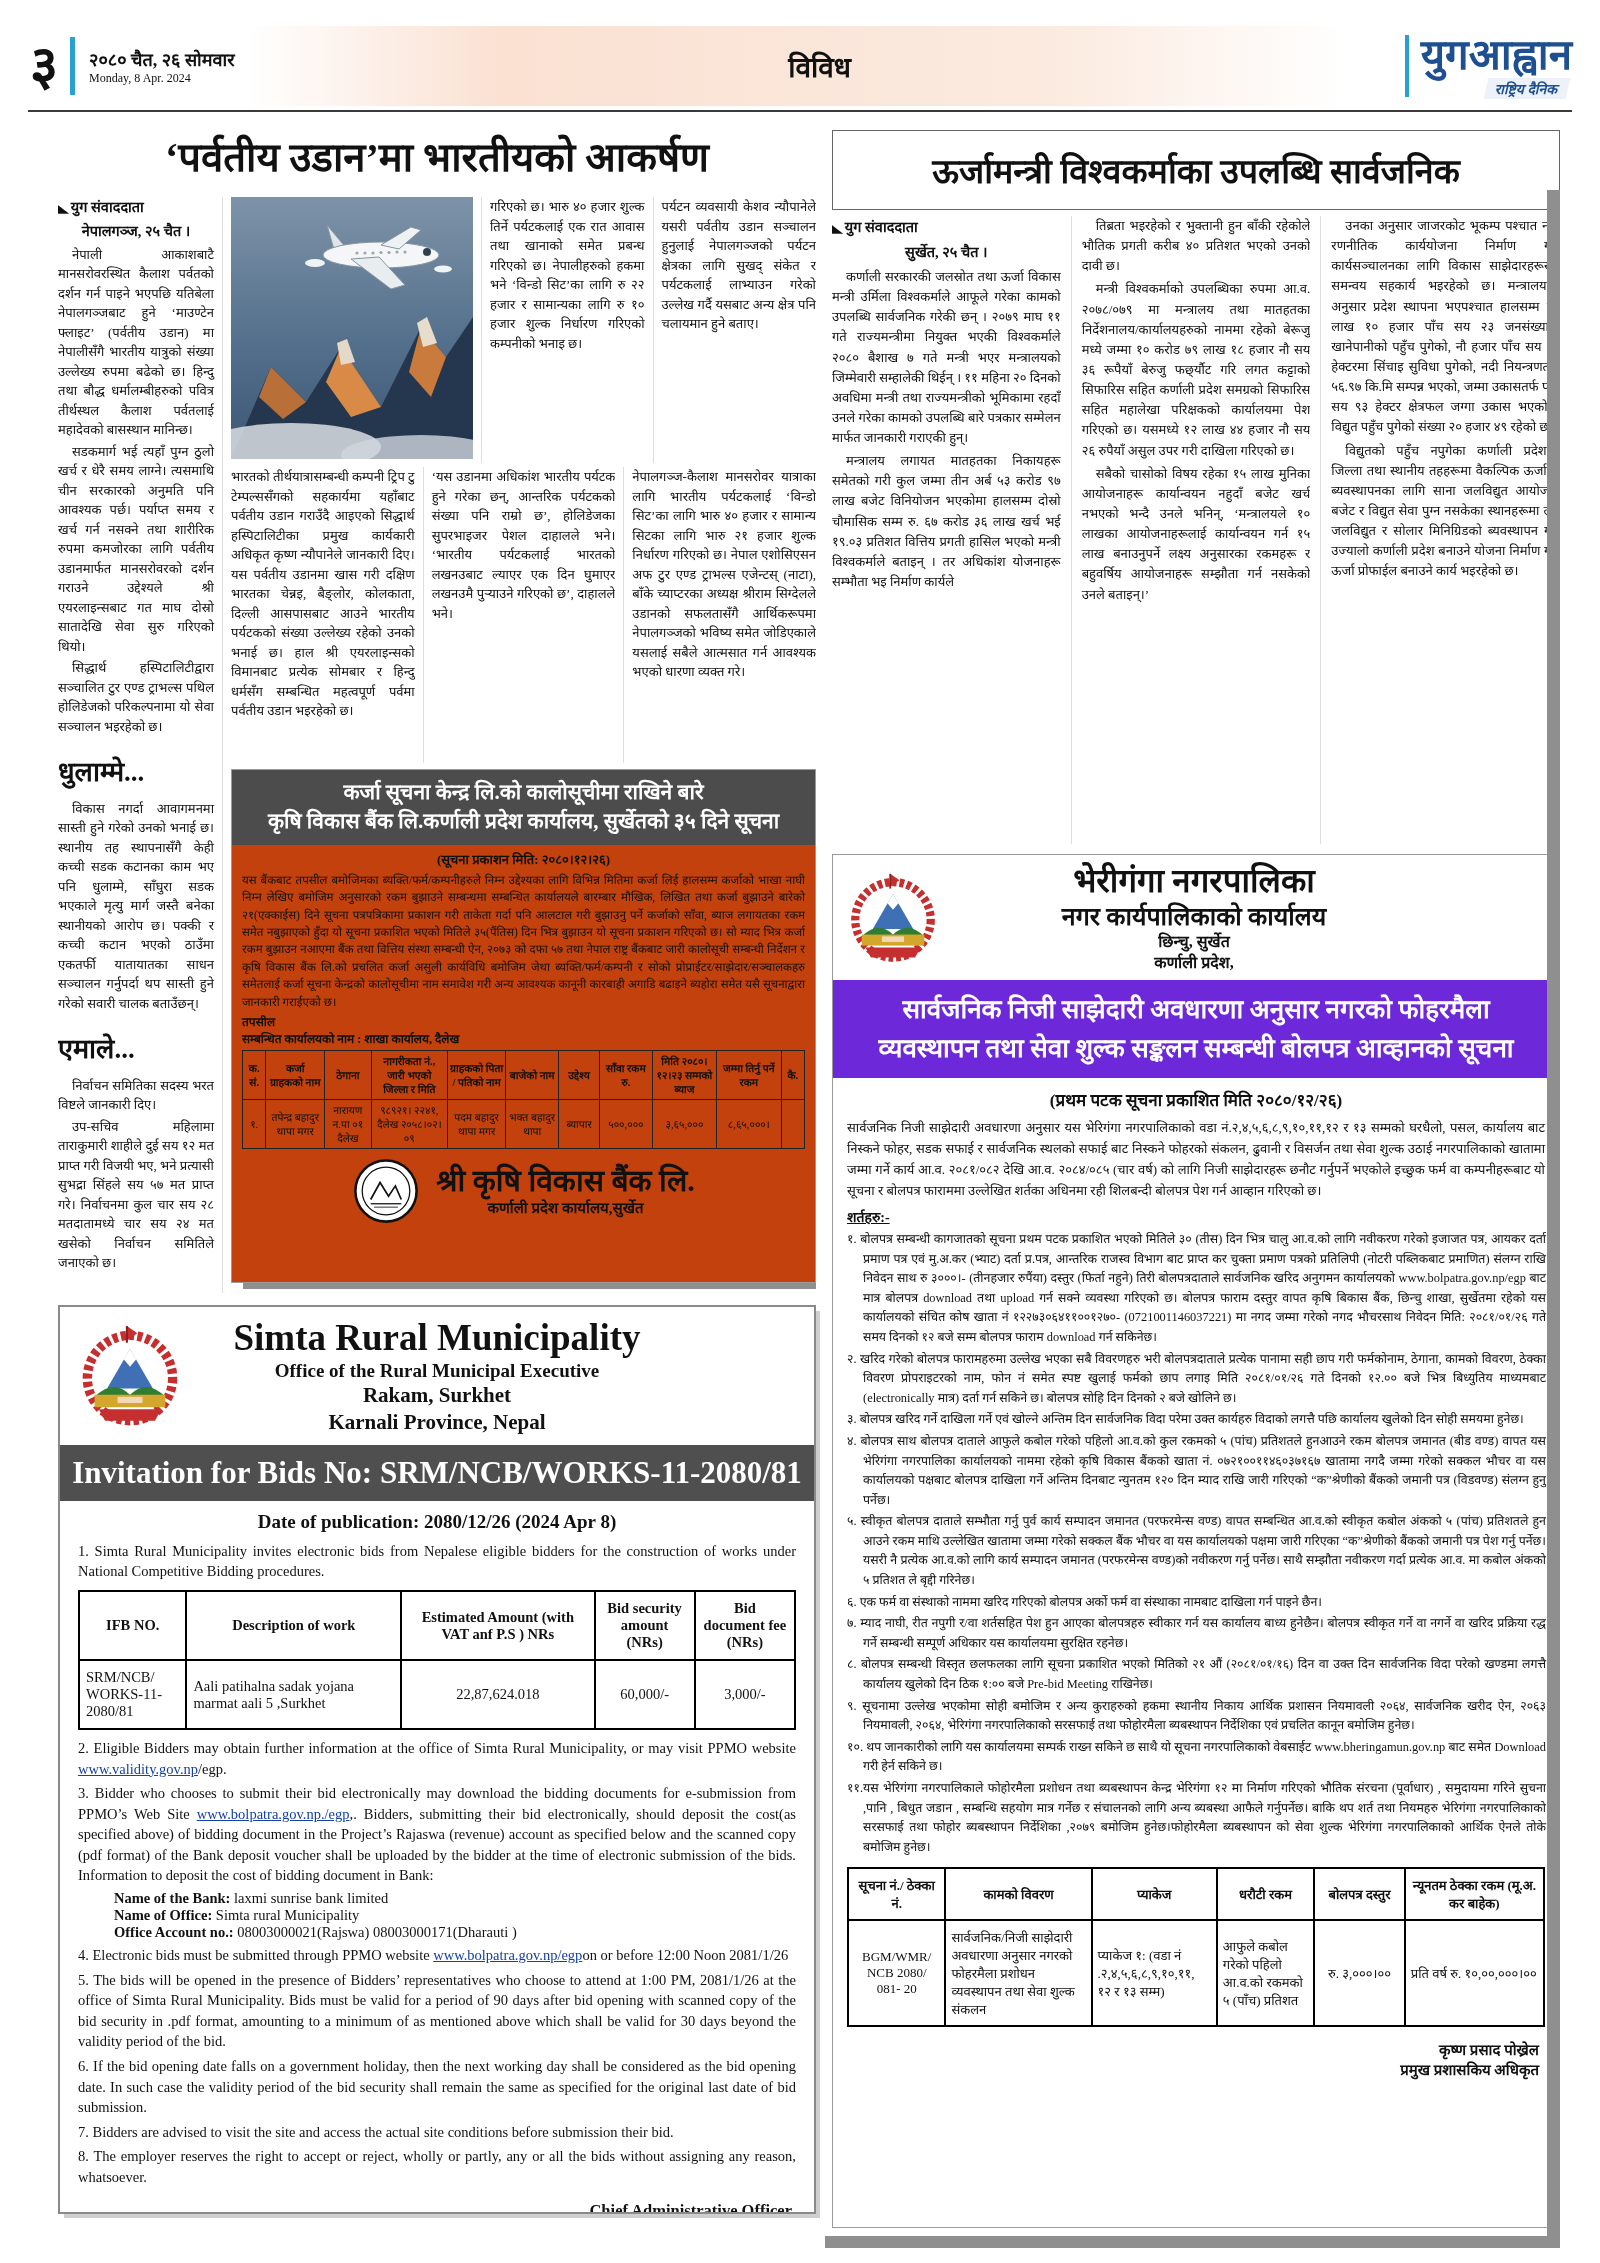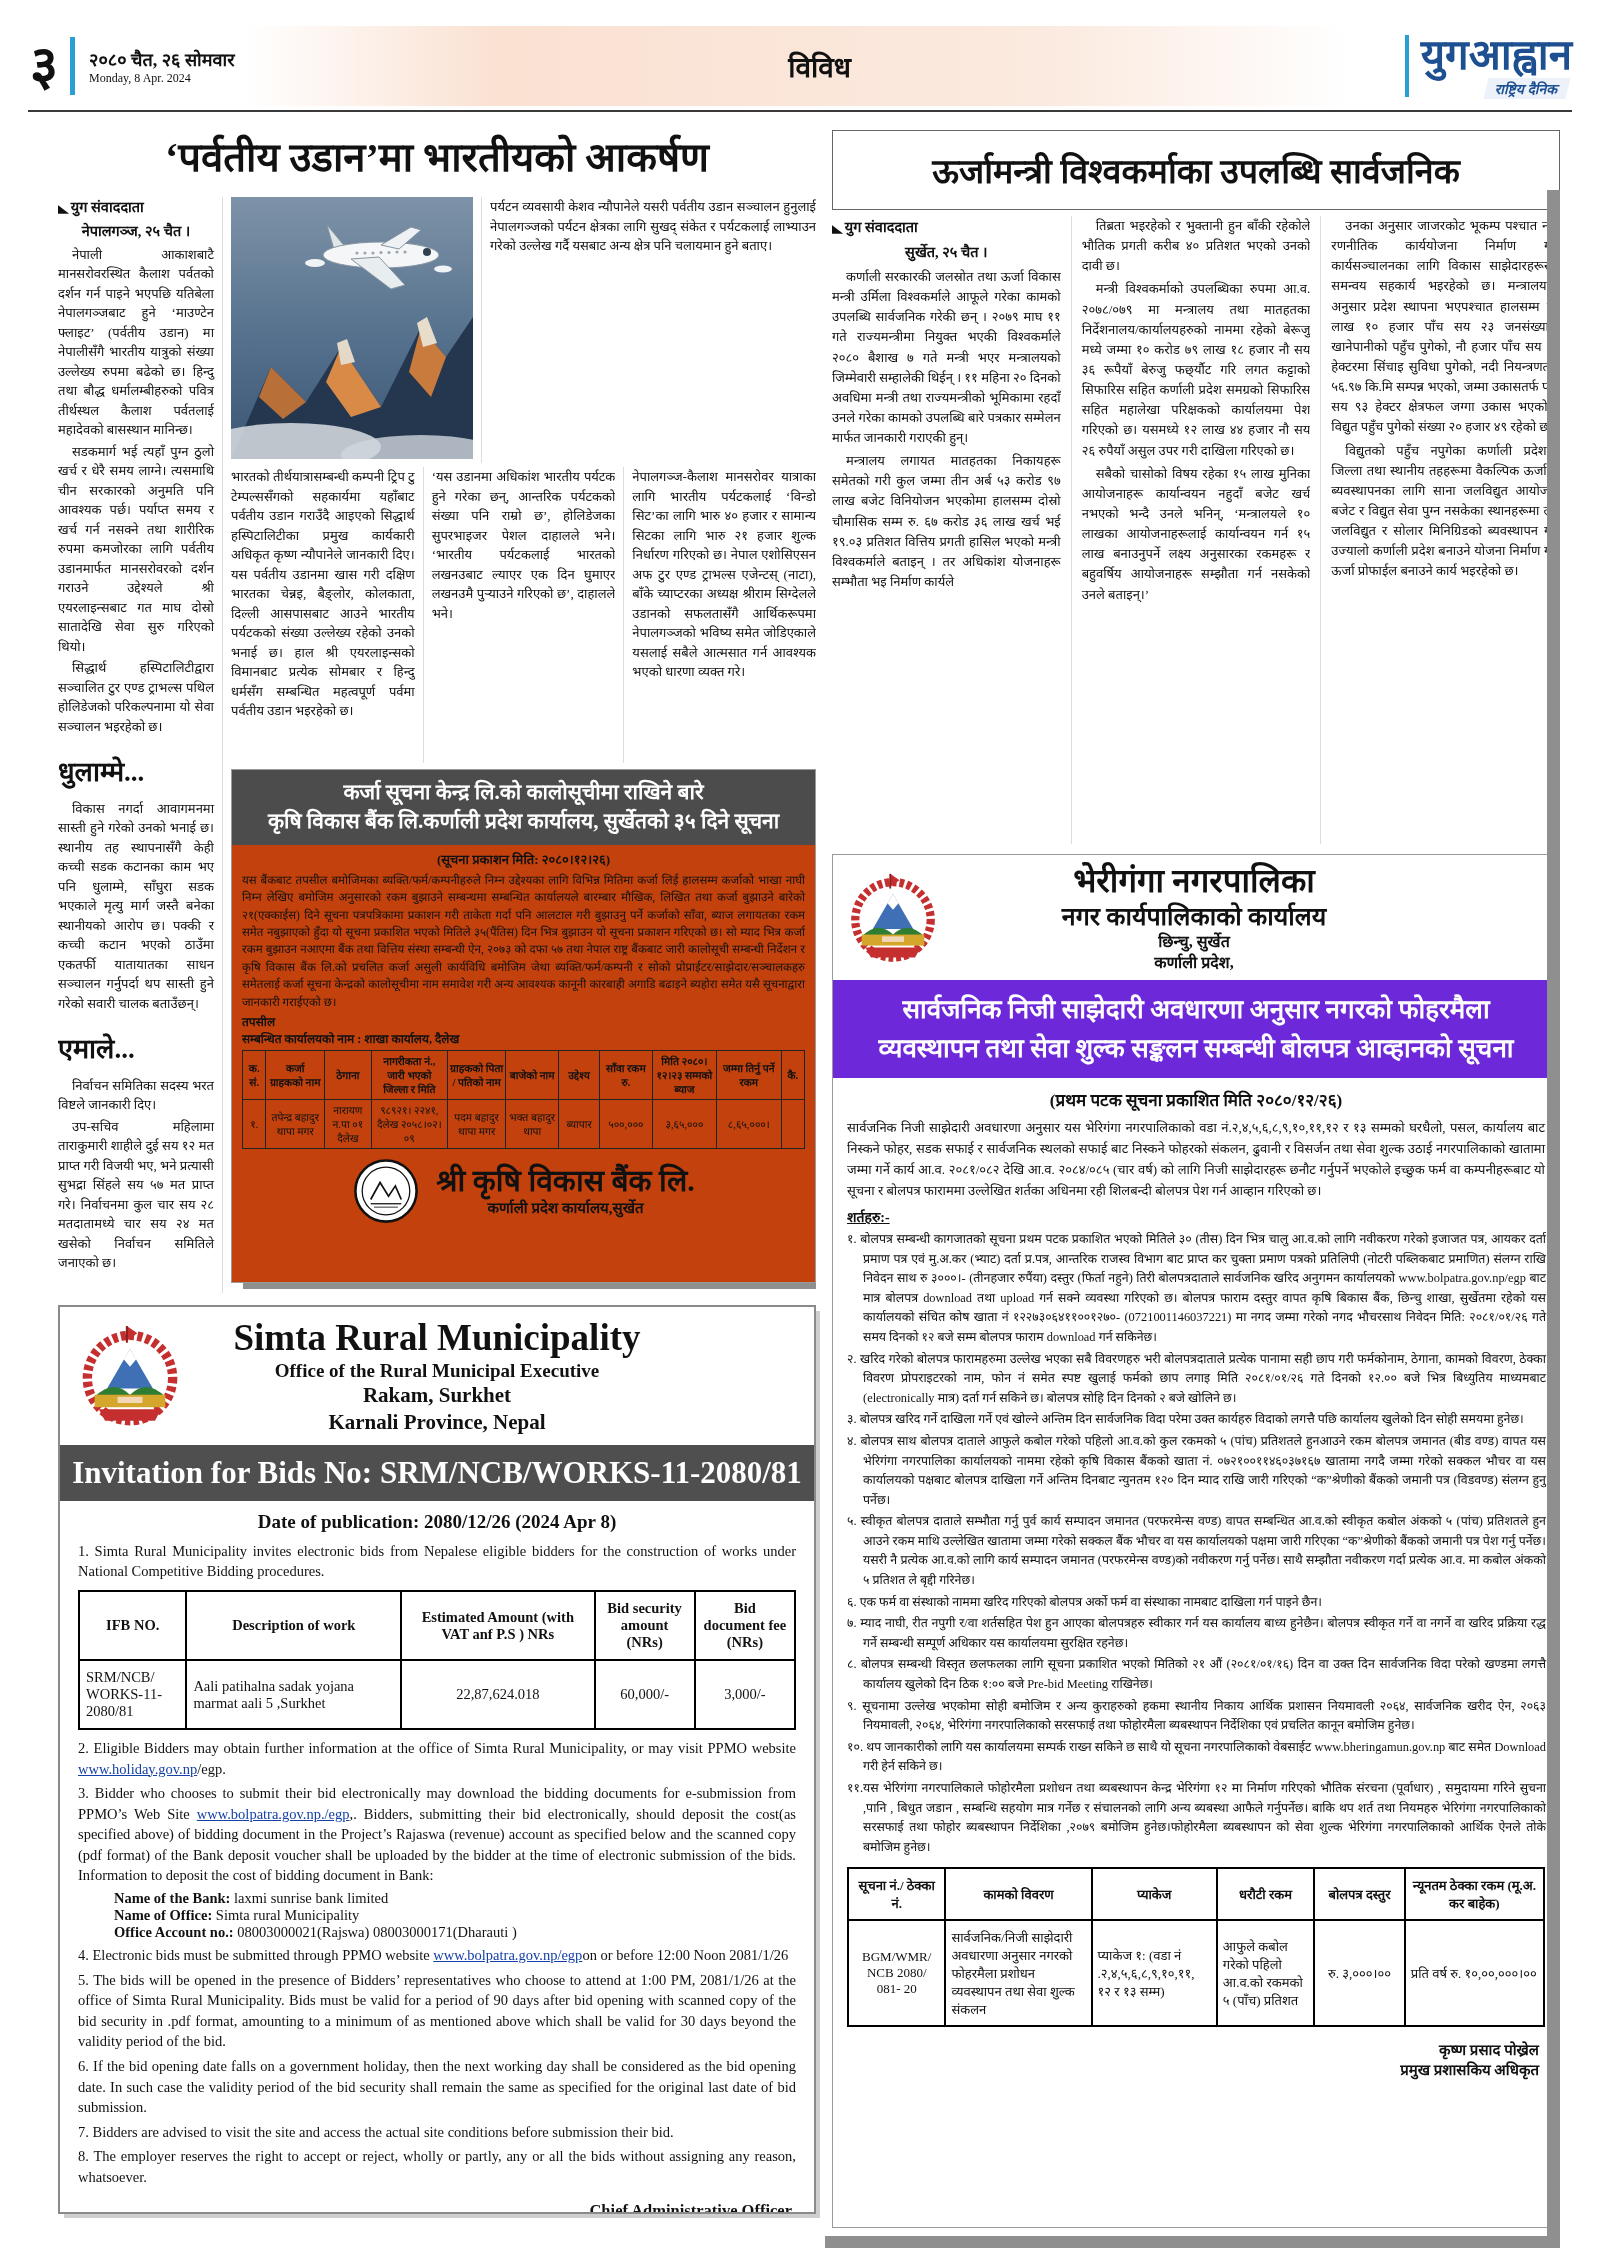--- a/index.html
+++ b/index.html
@@ -179,20 +179,21 @@
                       <circle cx="150" cy="55.5" r="1.6"></circle>
                       <circle cx="158" cy="55.5" r="1.6"></circle>
                       <circle cx="166" cy="55" r="1.6"></circle>
                       <circle cx="174" cy="55" r="1.6"></circle>
                     </g>
                   <ellipse cx="84" cy="66" rx="10" ry="4" fill="#ffffff" opacity="0.9"></ellipse>
                   <ellipse cx="212" cy="72" rx="9" ry="3.5" fill="#ffffff" opacity="0.9"></ellipse>
                 </g>
               </svg>
             </div>
+            <div class="scol">गरिएको छ। भारु ४० हजार शुल्क तिर्ने पर्यटकलाई एक रात आवास तथा खानाको समेत प्रबन्ध गरिएको छ। नेपालीहरुको हकमा भने ‘विन्डो सिट’का लागि रु २२ हजार र सामान्यका लागि रु १० हजार शुल्क निर्धारण गरिएको कम्पनीको भनाइ छ।</div>
             <div class="scol">पर्यटन व्यवसायी केशव न्यौपानेले यसरी पर्वतीय उडान सञ्चालन हुनुलाई नेपालगञ्जको पर्यटन क्षेत्रका लागि सुखद् संकेत र पर्यटकलाई लाभ्याउन गरेको उल्लेख गर्दै यसबाट अन्य क्षेत्र पनि चलायमान हुने बताए।</div>
           </div>
           <div class="row2">
             <div class="c">भारतको तीर्थयात्रासम्बन्धी कम्पनी ट्रिप टु टेम्पल्ससँगको सहकार्यमा यहाँबाट पर्वतीय उडान गराउँदै आइएको सिद्धार्थ हस्पिटालिटीका प्रमुख कार्यकारी अधिकृत कृष्ण न्यौपानेले जानकारी दिए। यस पर्वतीय उडानमा खास गरी दक्षिण भारतका चेन्नइ, बैङ्लोर, कोलकाता, दिल्ली आसपासबाट आउने भारतीय पर्यटकको संख्या उल्लेख्य रहेको उनको भनाई छ। हाल श्री एयरलाइन्सको विमानबाट प्रत्येक सोमबार र हिन्दु धर्मसँग सम्बन्धित महत्वपूर्ण पर्वमा पर्वतीय उडान भइरहेको छ।</div>
             <div class="c">‘यस उडानमा अधिकांश भारतीय पर्यटक हुने गरेका छन्, आन्तरिक पर्यटकको संख्या पनि राम्रो छ’, होलिडेजका सुपरभाइजर पेशल दाहालले भने। ‘भारतीय पर्यटकलाई भारतको लखनउबाट ल्याएर एक दिन घुमाएर लखनउमै पुऱ्याउने गरिएको छ’, दाहालले भने।</div>
             <div class="c">नेपालगञ्ज-कैलाश मानसरोवर यात्राका लागि भारतीय पर्यटकलाई ‘विन्डो सिट’का लागि भारु ४० हजार र सामान्य सिटका लागि भारु २१ हजार शुल्क निर्धारण गरिएको छ। नेपाल एशोसिएसन अफ टुर एण्ड ट्राभल्स एजेन्टस् (नाटा), बाँके च्याप्टरका अध्यक्ष श्रीराम सिग्देलले उडानको सफलतासँगै आर्थिकरूपमा नेपालगञ्जको भविष्य समेत जोडिएकाले यसलाई सबैले आत्मसात गर्न आवश्यक भएको धारणा व्यक्त गरे।</div>
           </div>
 
           <div class="loan-box">
             <div class="loan-head">
@@ -289,21 +290,21 @@
           <tbody>
               <tr>
             <td style="text-align:left">SRM/NCB/ WORKS-11- 2080/81</td>
             <td style="text-align:left">Aali patihalna sadak yojana marmat aali 5 ,Surkhet</td>
             <td>22,87,624.018</td>
             <td>60,000/-</td>
             <td>3,000/-</td>
           </tr>
             </tbody>
         </table>
-        <div class="simta-item"><span>2.  Eligible Bidders may obtain further information at the office of Simta Rural Municipality, or may visit PPMO website </span><span class="link">www.holiday.gov.np</span><span>/egp.</span></div>
+        <div class="simta-item"><span>2.  Eligible Bidders may obtain further information at the office of Simta Rural Municipality, or may visit PPMO website </span><span class="link">www.validity.gov.np</span><span>/egp.</span></div>
         <div class="simta-item"><span>3.  Bidder who chooses to submit their bid electronically may download the bidding documents for e-submission from PPMO’s Web Site </span><span class="link">www.bolpatra.gov.np./egp</span><span>,. Bidders, submitting their bid electronically, should deposit the cost(as specified above) of bidding document in the Project’s Rajaswa (revenue) account as specified below and the scanned copy (pdf format) of the Bank deposit voucher shall be uploaded by the bidder at the time of electronic submission of the bids. Information to deposit the cost of bidding document in Bank:</span></div>
         <div class="bank-line"><b>Name of the Bank:</b><span> laxmi  sunrise bank limited</span></div>
         <div class="bank-line"><b>Name of Office:</b><span> Simta rural Municipality</span></div>
         <div class="bank-line"><b>Office Account no.:</b><span> 08003000021(Rajswa)   08003000171(Dharauti )</span></div>
         <div class="simta-item"><span>4. Electronic bids must be submitted through PPMO website </span><span class="link">www.bolpatra.gov.np/egp</span><span>on or before 12:00 Noon 2081/1/26</span></div>
         <div class="simta-item">5. The bids will be opened in the presence of Bidders’ representatives who choose to attend at 1:00 PM, 2081/1/26  at the office of Simta Rural Municipality. Bids must be valid for a period of 90 days after bid opening with scanned copy of the bid security in .pdf format, amounting to a minimum of as mentioned above which shall  be valid for 30 days beyond the validity period of the bid.</div>
         <div class="simta-item">6. If the bid opening date falls on a government holiday, then the next working day shall be considered as the bid opening date. In such case the validity period of the bid security shall remain the same as specified for the original last date of bid submission.</div>
         <div class="simta-item">7. Bidders are advised to visit the site and access the actual site conditions before submission their bid.</div>
         <div class="simta-item">8. The employer reserves the right to accept or reject, wholly or partly, any or all the bids without assigning any reason, whatsoever.</div>
         <div class="cao">Chief Administrative Officer</div>

